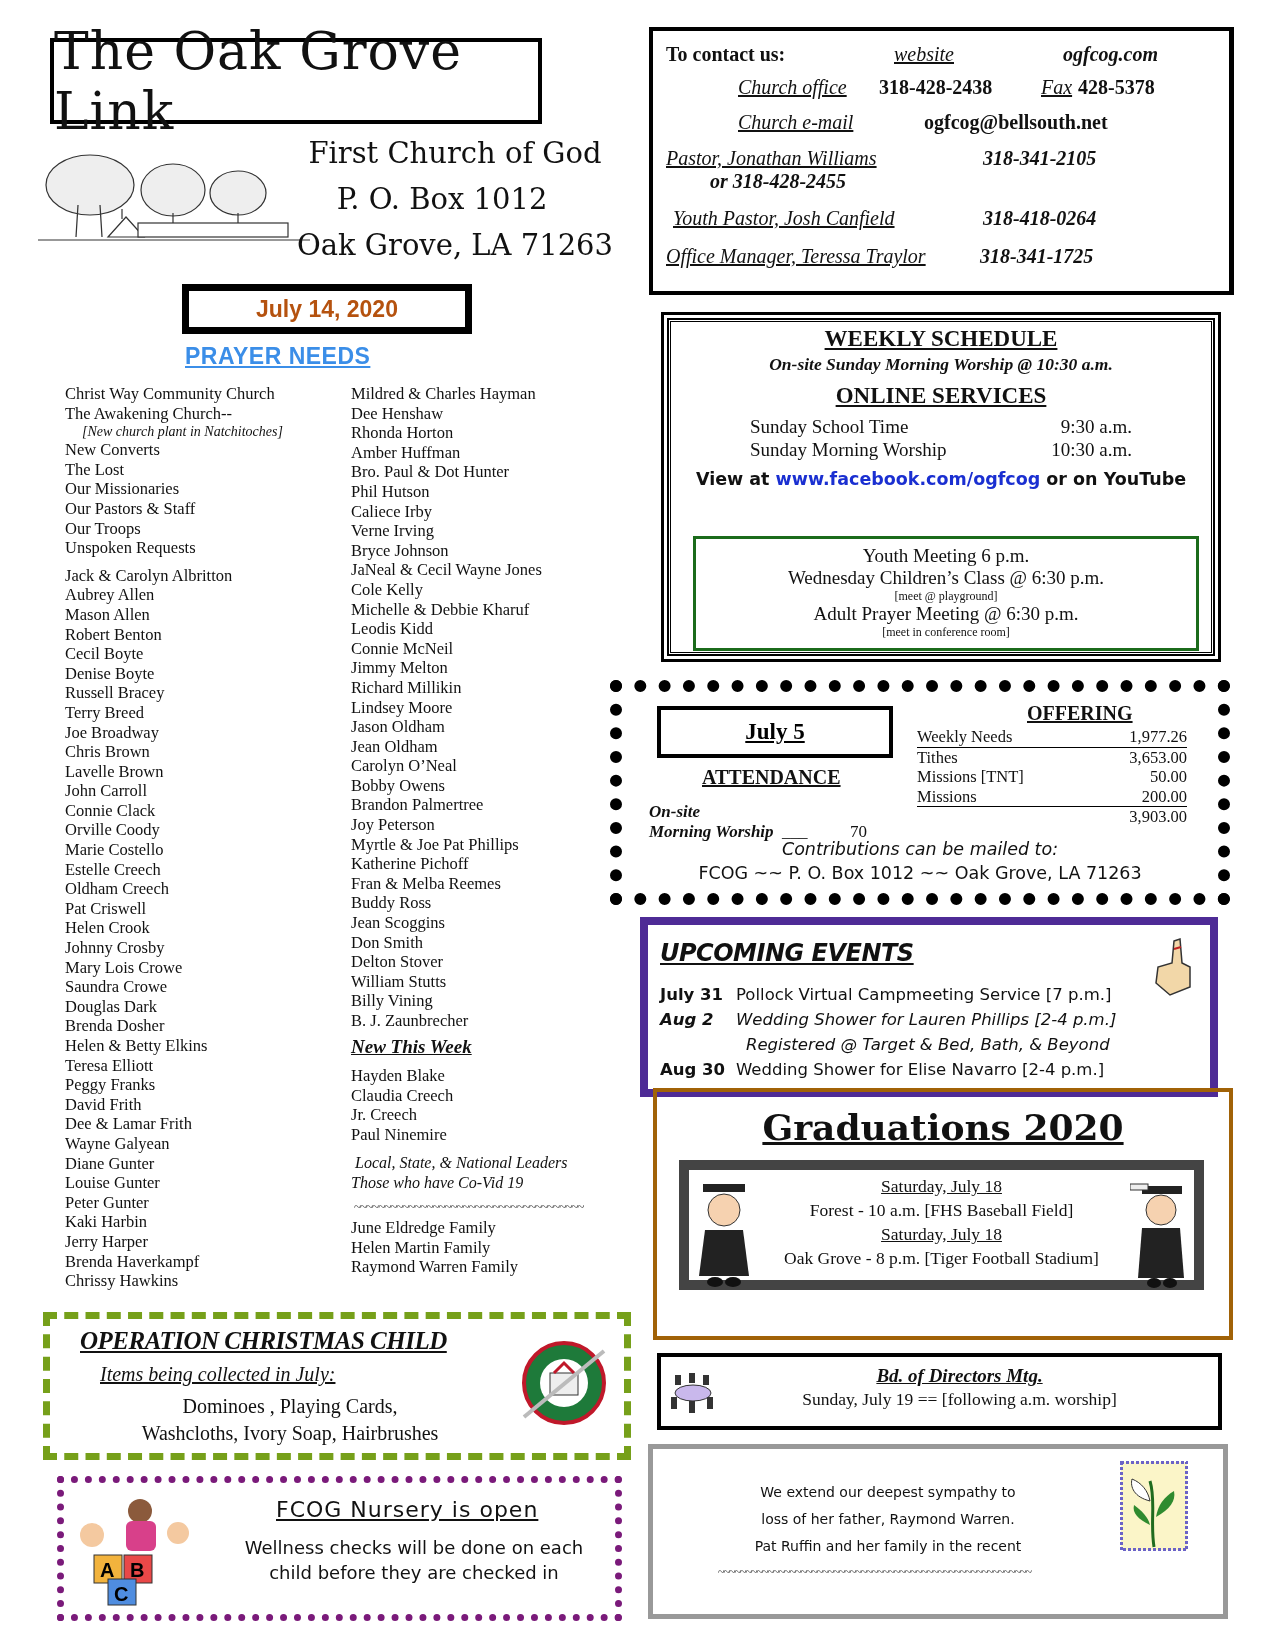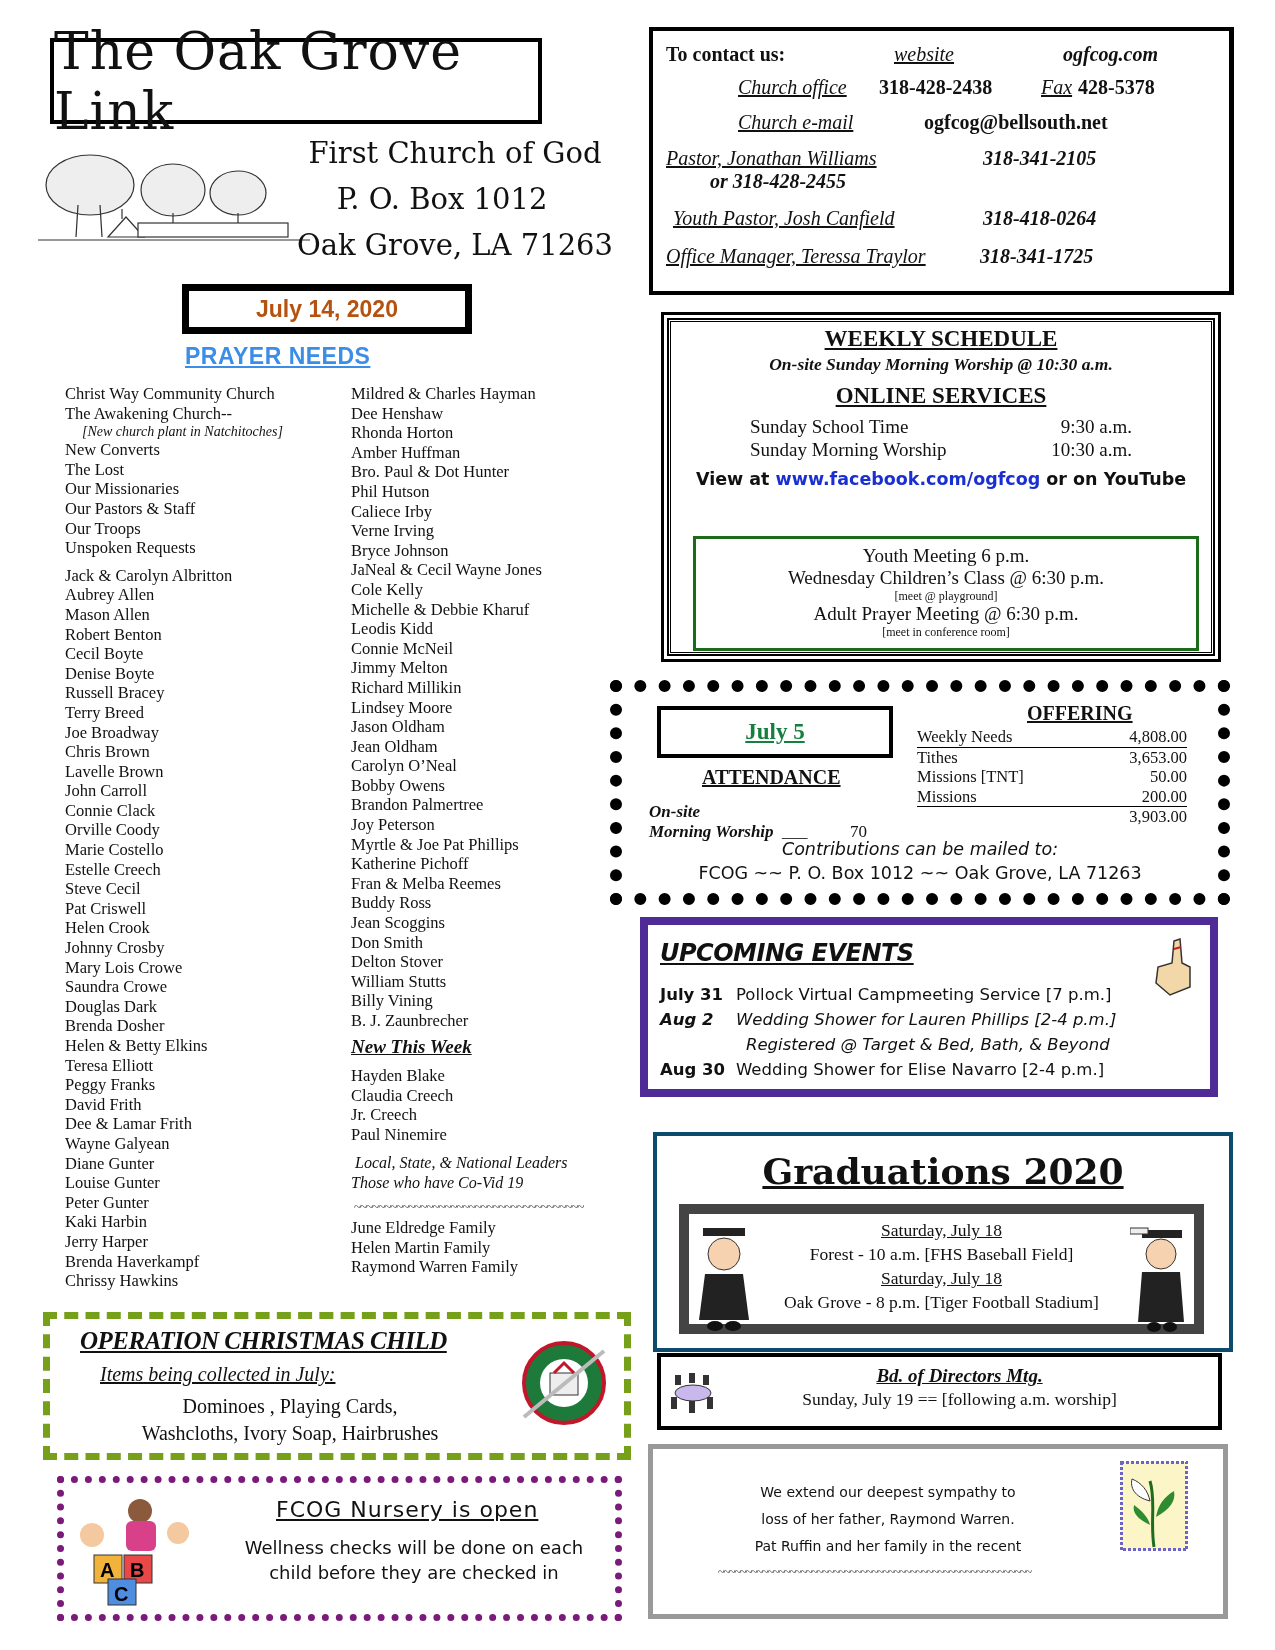--- a/index.html
+++ b/index.html
@@ -43,39 +43,39 @@
   .view { font-family: "DejaVu Sans", sans-serif; font-size: 17.5px; font-weight: bold; white-space: nowrap; }
   .view .link { color: #1a2fd1; }
   .greenbox { position:absolute; left: 22px; top: 214px; width: 506px; height: 115px; border: 3px solid #1b6b1b; text-align: center; padding-top: 6px; }
   .greenbox .big { font-size: 19px; line-height: 22px; }
   .greenbox .small { font-size: 12px; line-height: 14px; }
 
   
   .offer { left: 610px; top: 680px; width: 620px; height: 225px; border: 12px dotted #000; background: #fff; box-shadow: inset 0 0 0 0 #000; }
   .offer-frame { left: 610px; top: 680px; width: 620px; height: 225px; border: 12px solid #000; }
   .july5 { position:absolute; left: 35px; top: 14px; width: 236px; height: 52px; border: 4px solid #000; display:flex; align-items:center; justify-content:center; }
-  .july5 span { color:#15803d; font-weight:bold; font-size: 23px; text-decoration: underline; }
+  .july5 span { color:#000000; font-weight:bold; font-size: 23px; text-decoration: underline; }
   .attend-h { position:absolute; left: 80px; top: 74px; font-size: 20px; font-weight: bold; text-decoration: underline; }
   .att-row { position:absolute; left: 27px; font-size: 17px; font-style: italic; font-weight: bold; }
   .off-h { position:absolute; left: 405px; top: 10px; font-size: 20px; font-weight:bold; text-decoration: underline; }
   .off-tbl { position:absolute; left: 295px; top: 35px; width: 270px; font-size: 16.5px; }
   .off-tbl .r { display:flex; justify-content: space-between; line-height: 19.5px; }
   .off-tbl .ul { border-bottom: 1px solid #000; }
   .mail { position:absolute; left: 0; right: 0; top: 145px; text-align: center; font-family: "DejaVu Sans", sans-serif; font-size: 17.5px; line-height: 24px; }
   .mail .i { font-style: italic; }
 
   
   .events { left: 640px; top: 917px; width: 578px; height: 180px; border: 8px solid #4e2b96; font-family: "DejaVu Sans", sans-serif; }
   .events-h { position:absolute; left: 12px; top: 14px; font-size: 24px; font-weight: bold; font-style: italic; text-decoration: underline; letter-spacing: -0.5px; }
   .ev { position:absolute; left: 12px; font-size: 16.5px; white-space: nowrap; }
   .ev .d { display:inline-block; width: 76px; font-weight: bold; }
   .hand-icon { position:absolute; right: 10px; top: 12px; width: 56px; height: 62px; }
 
   
-  .grad { left: 653px; top: 1132px; width: 580px; height: 220px; border: 4px solid #0c4a6e; }
+  .grad { left: 653px; top: 1088px; width: 580px; height: 252px; border: 4px solid #a16207; }
   .grad-h { position:absolute; left:0; right:0; top: 14px; text-align:center; font-size: 36px; font-weight: bold; text-decoration: underline; font-family: "DejaVu Serif", serif; }
   .grad-inner { position:absolute; left: 22px; top: 68px; width: 525px; height: 130px; border: 10px solid #444; background: #fff; text-align:center; padding-top: 4px; font-size: 17.5px; line-height: 24px; }
   .grad-inner .ul { text-decoration: underline; }
   .grad-fig { position:absolute; width: 58px; height: 110px; top: 10px; }
 
   
   .board { left: 657px; top: 1353px; width: 565px; height: 77px; border: 4px solid #000; text-align:center; padding-left: 40px; }
   .board-h { font-size: 19px; font-style: italic; font-weight: bold; text-decoration: underline; margin-top: 8px; }
   .board-t { font-size: 17.5px; margin-top: 2px; }
   .meeting-icon { position:absolute; left: 6px; top: 14px; width: 52px; height: 46px; }
@@ -156,21 +156,21 @@
   <div>Russell Bracey</div>
   <div>Terry Breed</div>
   <div>Joe Broadway</div>
   <div>Chris Brown</div>
   <div>Lavelle Brown</div>
   <div>John Carroll</div>
   <div>Connie Clack</div>
   <div>Orville Coody</div>
   <div>Marie Costello</div>
   <div>Estelle Creech</div>
-  <div>Steve Cecil</div>
+  <div>Oldham Creech</div>
   <div>Pat Criswell</div>
   <div>Helen Crook</div>
   <div>Johnny Crosby</div>
   <div>Mary Lois Crowe</div>
   <div>Saundra Crowe</div>
   <div>Douglas Dark</div>
   <div>Brenda Dosher</div>
   <div>Helen &amp; Betty Elkins</div>
   <div>Teresa Elliott</div>
   <div>Peggy Franks</div>
@@ -286,21 +286,21 @@
   <div class="attend-h">ATTENDANCE</div>
   <div class="att-row" style="top:110px;">On-site</div>
   <div class="att-row" style="top:130px;">Morning Worship</div>
   <div class="att-row" style="top:130px; left:160px; font-weight:normal; font-style:normal;">___</div>
   <div class="att-row" style="top:130px; left:228px; font-weight:normal; font-style:normal;">70</div>
 
   <div class="off-h">OFFERING</div>
   <div class="off-tbl">
     <div class="r ul">
         <span>Weekly Needs</span>
-        <span>4,808.00</span>
+        <span>1,977.26</span>
       </div>
     <div class="r">
         <span>Tithes</span>
         <span>3,653.00</span>
       </div>
     <div class="r">
         <span>Missions [TNT]</span>
         <span>50.00</span>
       </div>
     <div class="r ul">

